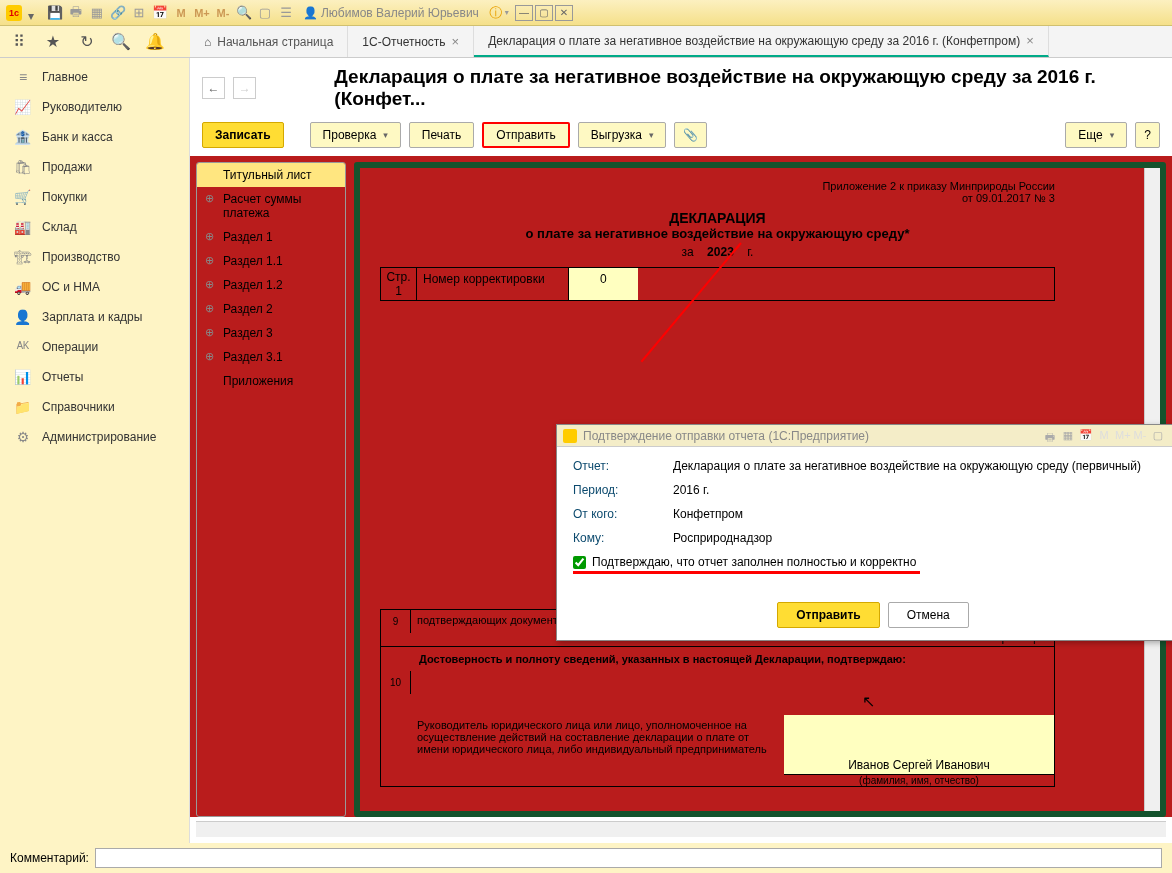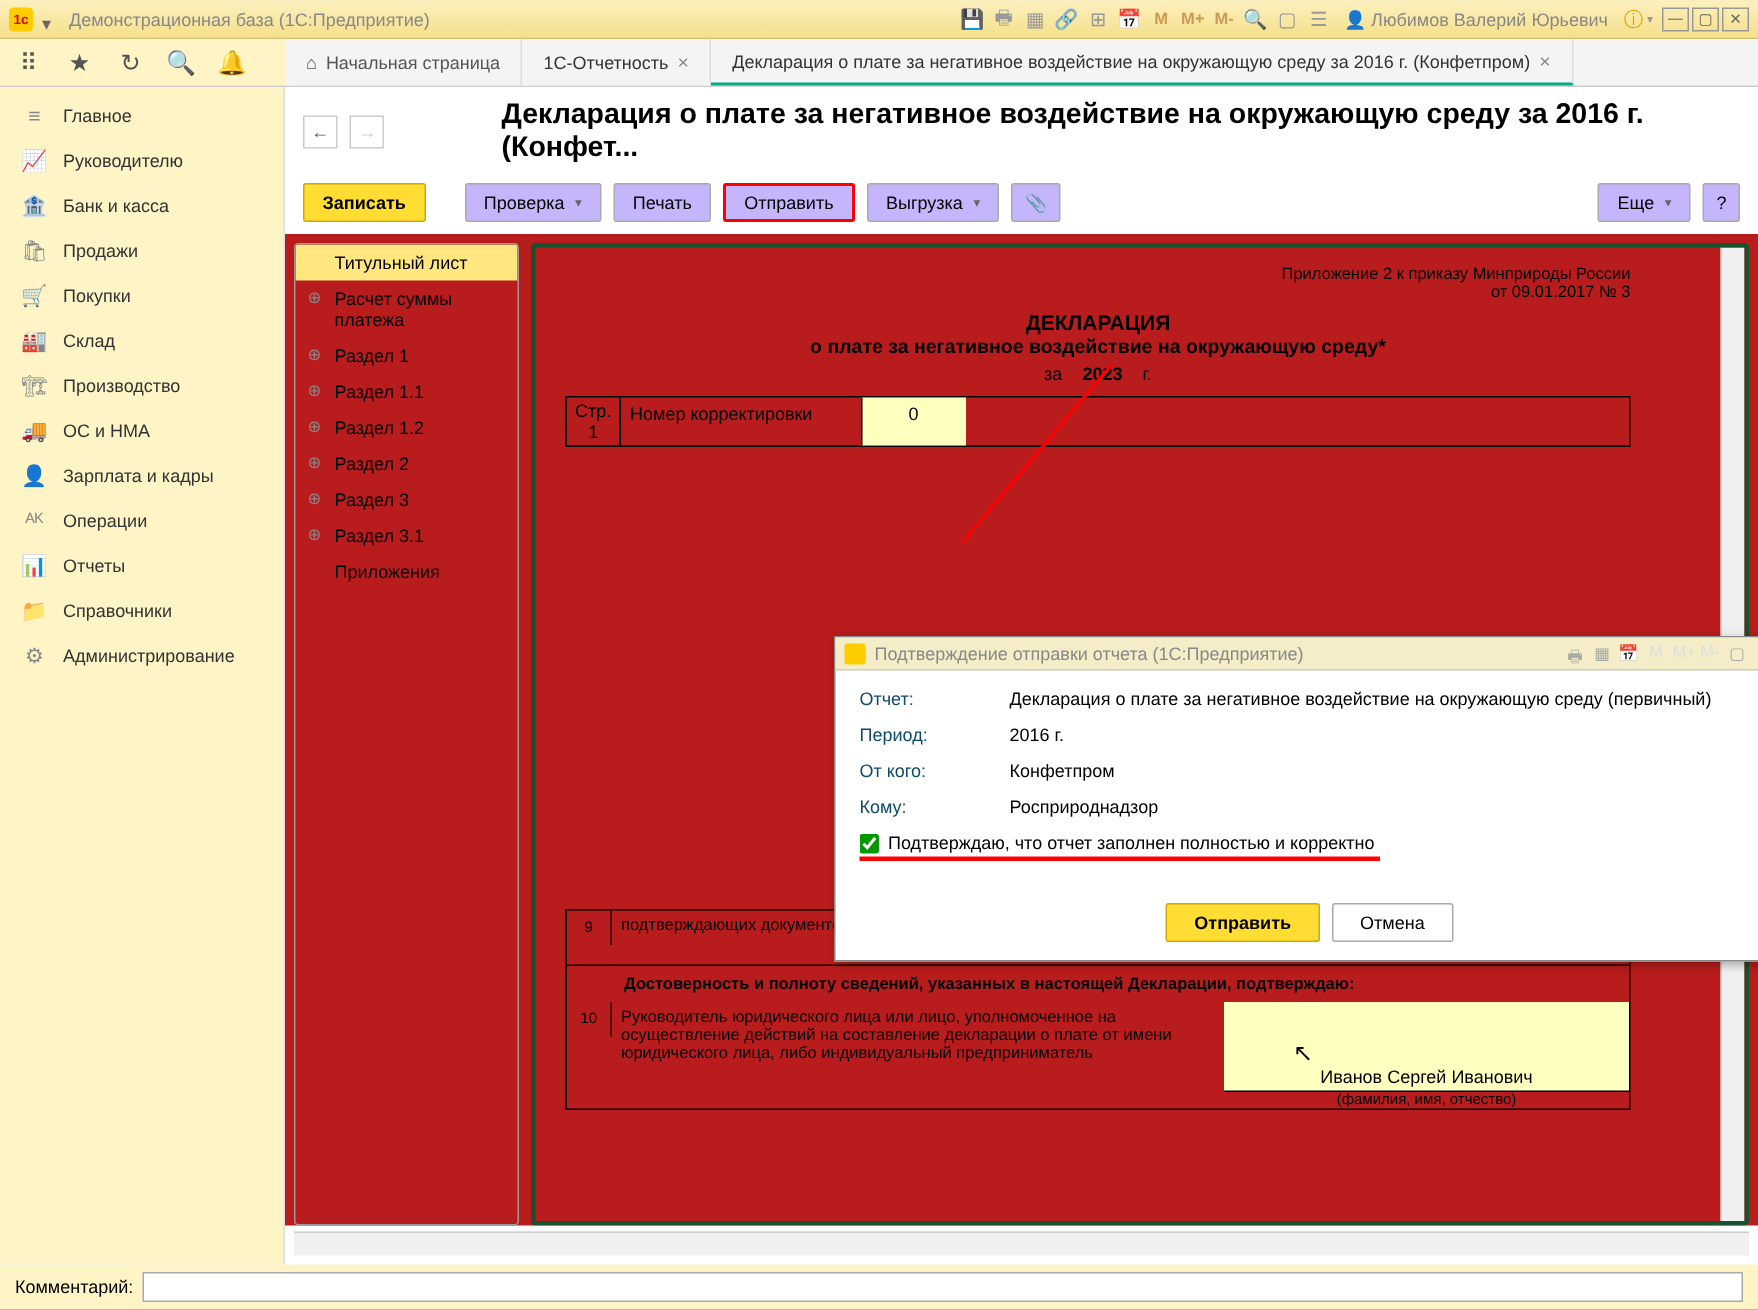--- a/index.html
+++ b/index.html
@@ -25,34 +25,34 @@
 .tab-close{color:#888;font-size:13px;}
 .main{flex:1;display:flex;overflow:hidden;}
 .sidebar{width:190px;background:#fef4c5;border-right:1px solid #ddd;padding-top:4px;}
 .sb-item{display:flex;align-items:center;gap:10px;padding:6px 14px;color:#333;cursor:pointer;}
 .sb-ic{width:18px;height:18px;display:flex;align-items:center;justify-content:center;color:#888;font-size:14px;}
 .content{flex:1;display:flex;flex-direction:column;background:#fff;overflow:hidden;position:relative;}
 .page-hdr{padding:8px 12px;display:flex;align-items:center;gap:8px;}
 .nav-back,.nav-fwd{width:24px;height:22px;border:1px solid #ccc;background:#fff;display:flex;align-items:center;justify-content:center;color:#555;}
 .page-title{font-size:19px;font-weight:bold;margin-left:70px;}
 .action-bar{padding:4px 12px 8px;display:flex;align-items:center;gap:8px;}
-.btn{height:26px;padding:0 12px;border:1px solid #aaa;background:#c4b5fd;display:inline-flex;align-items:center;gap:4px;cursor:pointer;border-radius:2px;}
+.btn{height:26px;padding:0 12px;border:1px solid #aaa;background:#fef9c3;display:inline-flex;align-items:center;gap:4px;cursor:pointer;border-radius:2px;}
 .btn.yellow{background:#ffdd33;border-color:#d4a800;font-weight:bold;}
 .btn.highlight{border:2px solid #f00;}
 .btn-dd::after{content:"▾";font-size:9px;color:#666;margin-left:3px;}
 .btn-divider{flex:1;}
 .btn.small{padding:0 8px;}
 .status-bar{background:#eee;padding:4px 10px;font-size:13px;}
 .doc-area{flex:1;display:flex;overflow:hidden;background:#b91c1c;padding:6px 6px 0;}
 .sections{width:150px;border:1px solid #999;border-radius:3px;overflow:auto;margin-right:8px;}
 .sec-item{padding:5px 8px 5px 26px;position:relative;cursor:pointer;}
 .sec-item.active{background:#ffe680;}
 .sec-item::before{content:"⊕";position:absolute;left:8px;top:5px;color:#888;font-size:11px;}
 .sec-item.noplus::before{content:"";}
-.doc-view{flex:1;border:3px solid #14532d;border-radius:3px;overflow:hidden;position:relative;display:flex;}
+.doc-view{flex:1;border:6px solid #14532d;border-radius:3px;overflow:hidden;position:relative;display:flex;gap:29px;}
 .doc-scroll{flex:1;overflow:auto;padding:12px 60px 12px 20px;}
 .doc-right-note{text-align:right;font-size:11px;}
 .doc-title{text-align:center;font-weight:bold;font-size:14px;margin-top:6px;}
 .doc-sub{text-align:center;font-weight:bold;font-size:13px;}
 .doc-year{text-align:center;margin:4px 0;}
 .doc-table{border:1px solid #000;margin-top:8px;}
 .doc-row{display:flex;border-bottom:1px solid #000;}
 .doc-row:last-child{border-bottom:none;}
 .dc-page{width:36px;border-right:1px solid #000;padding:2px;text-align:center;font-size:10px;}
 .dc-label{padding:4px 6px;flex:1;}
@@ -79,34 +79,33 @@
 .modal-h{font-size:17px;margin-bottom:12px;}
 .m-row{display:flex;margin-bottom:10px;font-size:12px;}
 .m-label{width:100px;color:#0c4a6e;}
 .m-val{flex:1;}
 .m-check{display:flex;align-items:center;gap:6px;margin-top:8px;padding-bottom:2px;border-bottom:3px solid #f00;width:fit-content;padding-right:4px;}
 .m-check input{accent-color:#090;}
 .m-actions{display:flex;justify-content:center;gap:8px;margin-top:28px;}
 .m-btn{height:26px;padding:0 18px;border:1px solid #aaa;background:#fff;cursor:pointer;border-radius:2px;}
 .m-btn.yellow{background:#ffdd33;border-color:#d4a800;font-weight:bold;}
 .cursor{position:absolute;left:672px;top:634px;font-size:16px;z-index:20;}
-.sig-area{display:flex;}
+.sig-area{display:flex;margin-top:44px;}
 .sig-left{flex:1;padding:4px 6px;font-size:11px;}
 .sig-right{width:270px;text-align:center;}
 .sig-field{height:60px;background:#ffffc0;border-bottom:1px solid #000;display:flex;align-items:flex-end;justify-content:center;padding-bottom:2px;font-weight:normal;font-size:12px;}
 .sig-cap{font-size:10px;}
 </style>
 </head>
 <body>
 
 <div class="app">
   <div class="titlebar">
     <div class="tb-logo">1c</div>
     <span class="tb-dd">▾</span>
-    <span class="tb-title">Демонстрационная база  (1С:Предприятие)</span>
     <div class="tb-icons">
       <span class="tb-ic">💾</span>
       <span class="tb-ic">🖶</span>
       <span class="tb-ic">▦</span>
       <span class="tb-ic">🔗</span>
       <span class="tb-ic">⊞</span>
       <span class="tb-ic">📅</span>
       <span class="tb-ic tb-m">M</span>
       <span class="tb-ic tb-m">M+</span>
       <span class="tb-ic tb-m">M-</span>

